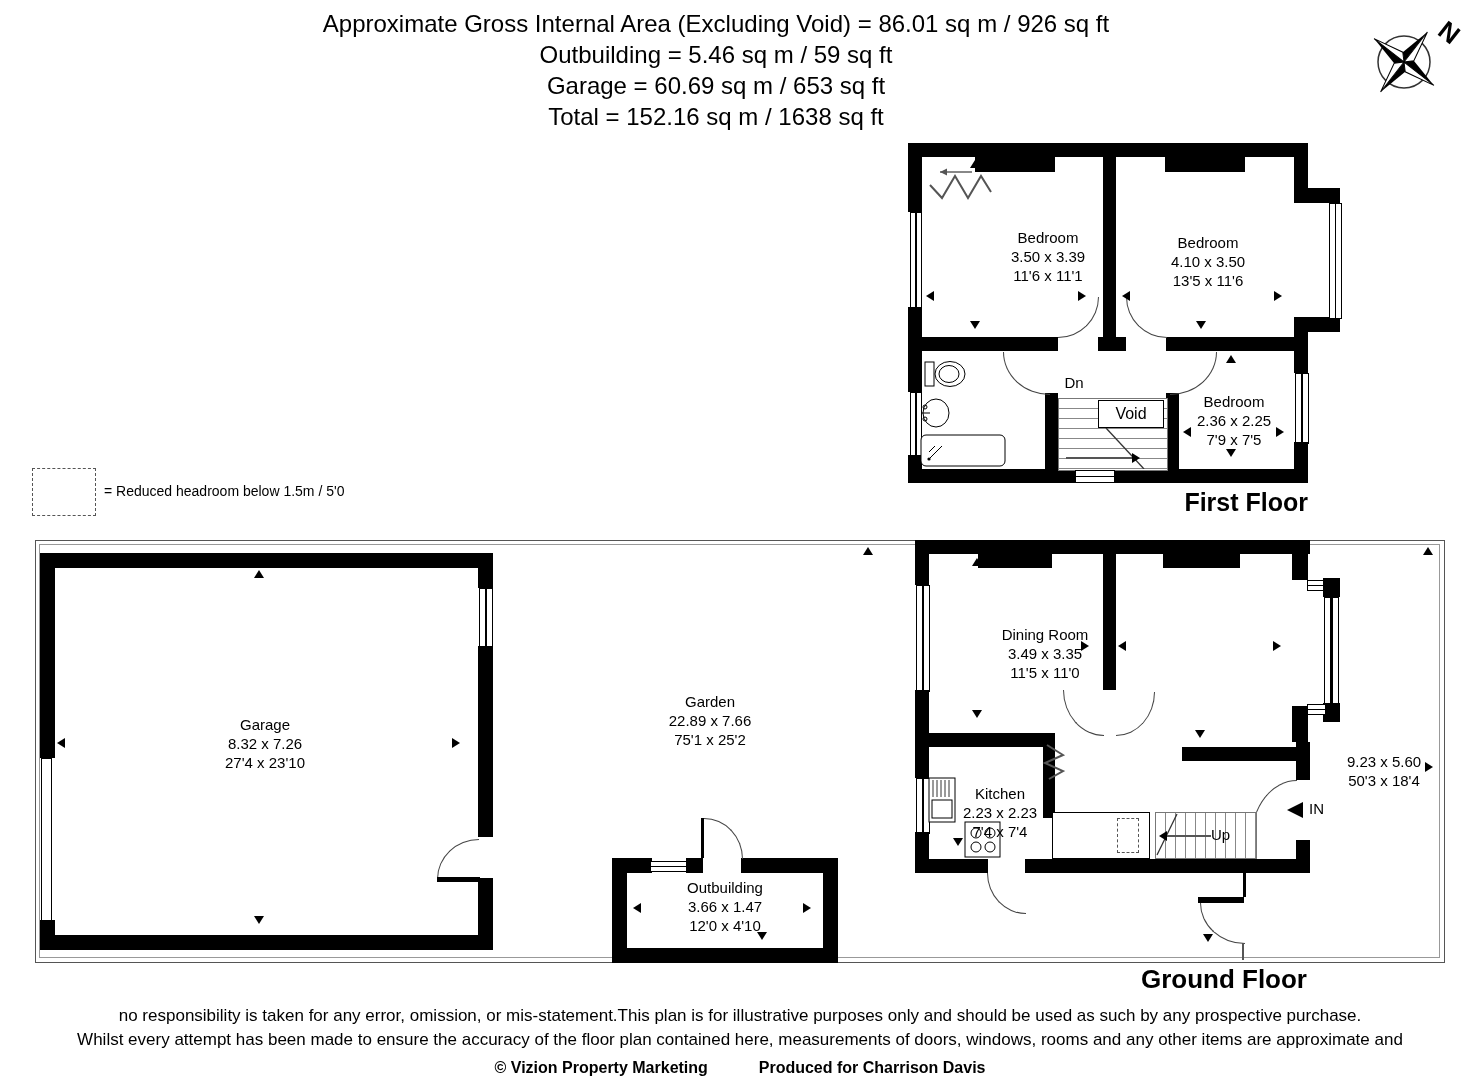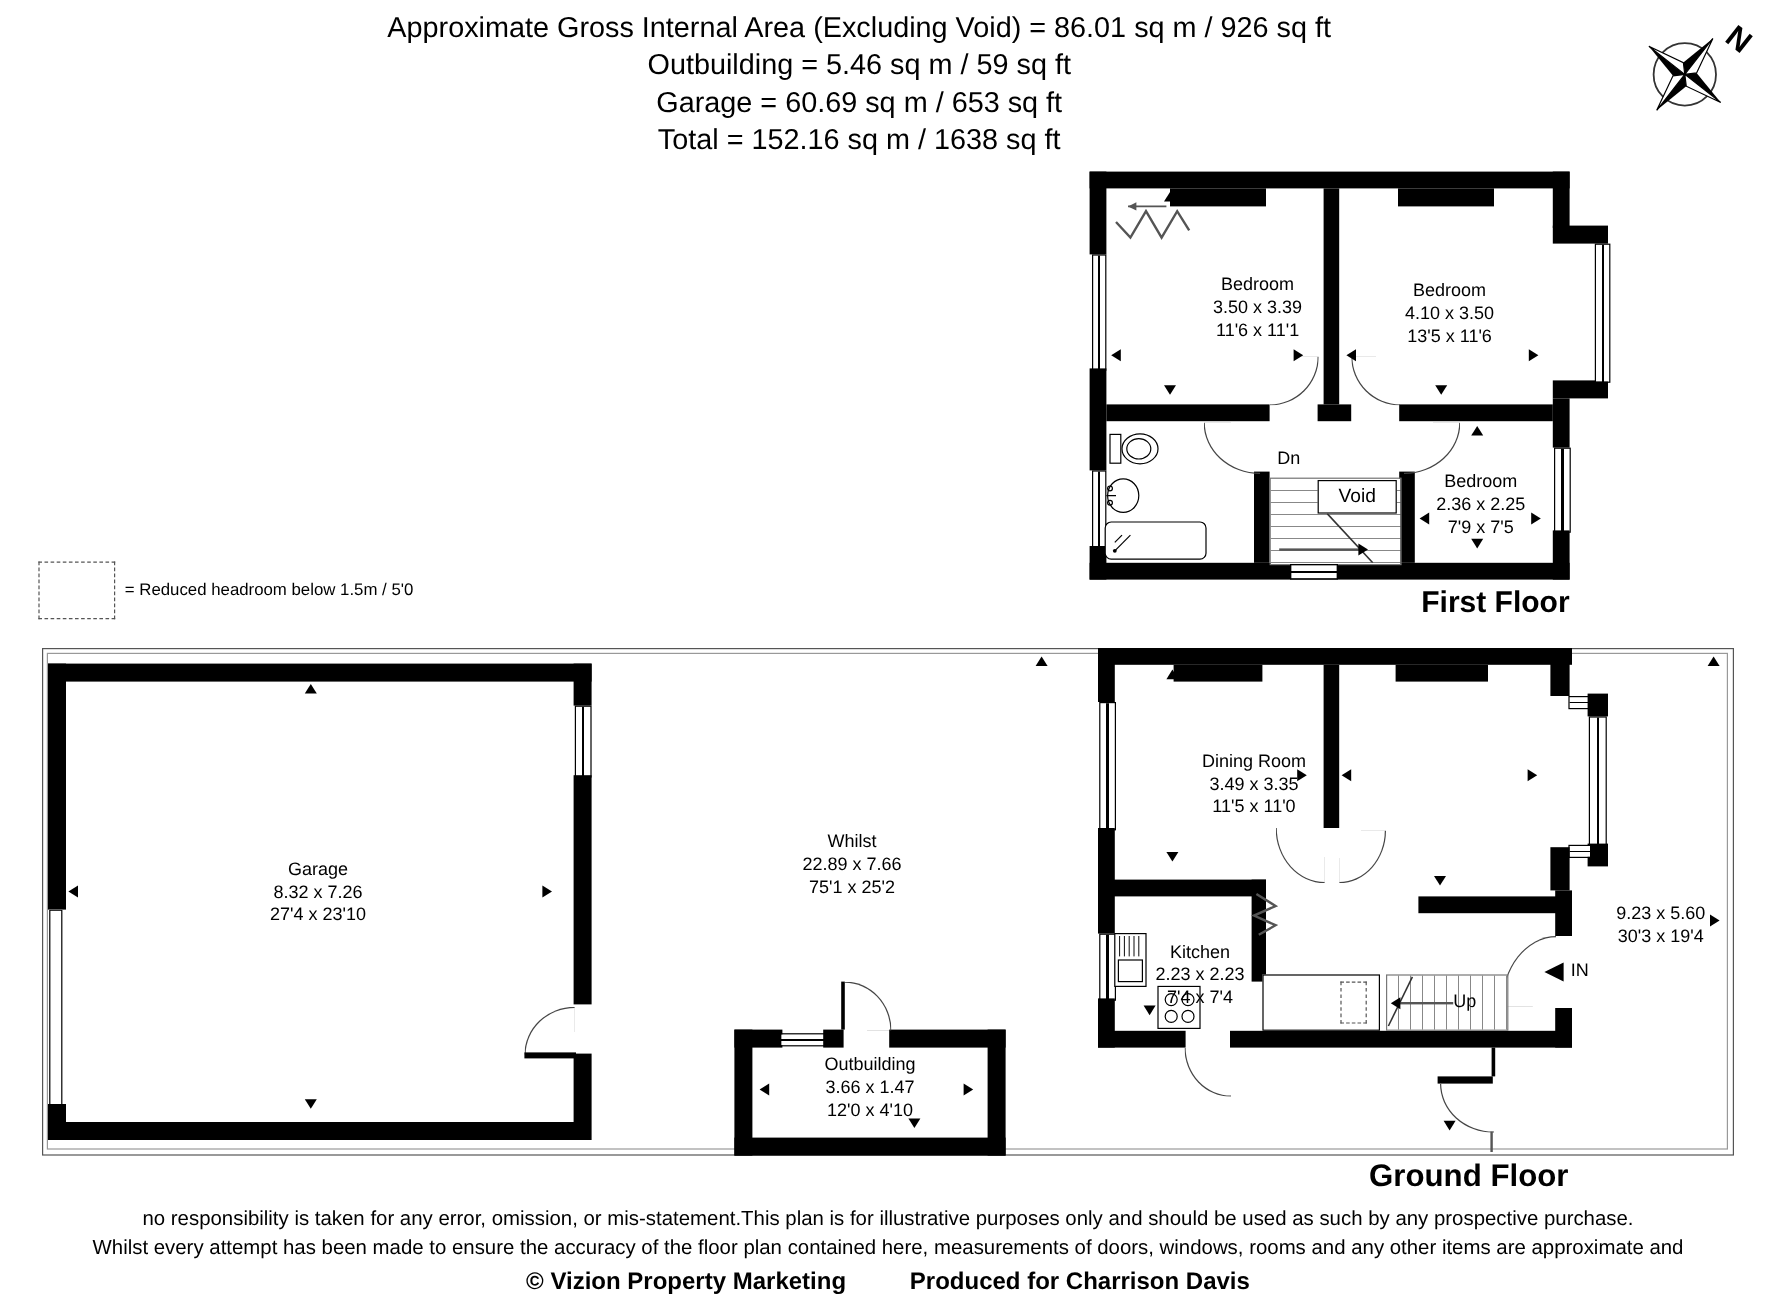--- a/index.html
+++ b/index.html
@@ -25,21 +25,21 @@
   .tk-u{border-bottom:8px solid #000;border-top:none;}
   .tk-d{border-top:8px solid #000;border-bottom:none;}
   .tk-l{border-right:8px solid #000;border-left:none;}
   .tk-r{border-left:8px solid #000;border-right:none;}
   .box-outline{position:absolute;border:1.4px solid #000;background:#fff;}
   .dashed{position:absolute;border:1.6px dashed #555;background:#fff;}
   #header{position:absolute;top:8px;left:0;width:1432px;text-align:center;
           font-size:24px;line-height:31px;color:#000;}
   #footer{position:absolute;top:1004px;left:0;width:1480px;text-align:center;
           font-size:17px;line-height:24px;color:#000;}
-  .credit{font-weight:bold;font-size:20px;margin-top:4px;}
+  .credit{font-weight:bold;font-size:16px;margin-top:4px;}
   .credit span{display:inline-block;}
   .lbl{position:absolute;font-size:15px;color:#000;text-align:center;}
 </style>
 </head>
 <body>
 
 <div id="canvas">
 
   <div id="header">
     <div>Approximate Gross Internal Area (Excluding Void) = 86.01 sq m / 926 sq ft</div>
@@ -185,21 +185,21 @@
       <div>Garage</div>
       <div>8.32 x 7.26</div>
       <div>27'4 x 23'10</div>
     </div>
     <div class="tk tk-u" style="left:219px;top:30px;"></div>
     <div class="tk tk-d" style="left:219px;top:376px;"></div>
     <div class="tk tk-l" style="left:22px;top:198px;"></div>
     <div class="tk tk-r" style="left:417px;top:198px;"></div>
 
     <div class="room-label" style="left:575px;top:152px;width:200px;">
-      <div>Whilst</div>
+      <div>Garden</div>
       <div>22.89 x 7.66</div>
       <div>75'1 x 25'2</div>
     </div>
     <div class="tk tk-u" style="left:828px;top:7px;"></div>
     <div class="tk tk-u" style="left:1388px;top:7px;"></div>
 
     <div class="w" style="left:577px;top:318px;width:40px;height:15px;"></div>
     <div class="win-h" style="left:615px;top:321px;width:38px;height:9px;"></div>
     <div class="w" style="left:651px;top:318px;width:17px;height:15px;"></div>
     <div class="w" style="left:706px;top:318px;width:97px;height:15px;"></div>
@@ -293,21 +293,21 @@
     <div class="tk tk-r" style="left:1046px;top:101px;"></div>
     <div class="tk tk-l" style="left:1083px;top:101px;"></div>
     <div class="tk tk-u" style="left:1160px;top:18px;"></div>
     <div class="tk tk-d" style="left:1160px;top:190px;"></div>
     <div class="tk tk-r" style="left:1238px;top:101px;"></div>
     <div class="tk tk-u" style="left:918px;top:196px;"></div>
     <div class="tk tk-d" style="left:918px;top:298px;"></div>
 
     <div class="room-label" style="left:1284px;top:212px;width:130px;">
       <div>9.23 x 5.60</div>
-      <div>30'3 x 19'4</div>
+      <div>50'3 x 18'4</div>
     </div>
     <div class="tk tk-d" style="left:1168px;top:394px;"></div>
     <div class="tk tk-r" style="left:1390px;top:222px;"></div>
 
     <div class="leaf" style="left:1208px;top:333px;width:3px;height:24px;"></div>
     <div class="w" style="left:1163px;top:357px;width:46px;height:6px;"></div>
     <div class="arc arc-bl" style="left:1165px;top:363px;width:44px;height:40px;"></div>
     <div class="thin" style="left:1207px;top:403px;width:2px;height:17px;"></div>
   </div>
   <div class="plan-title" style="left:995px;top:964px;width:312px;font-size:26px;">Ground Floor</div>

